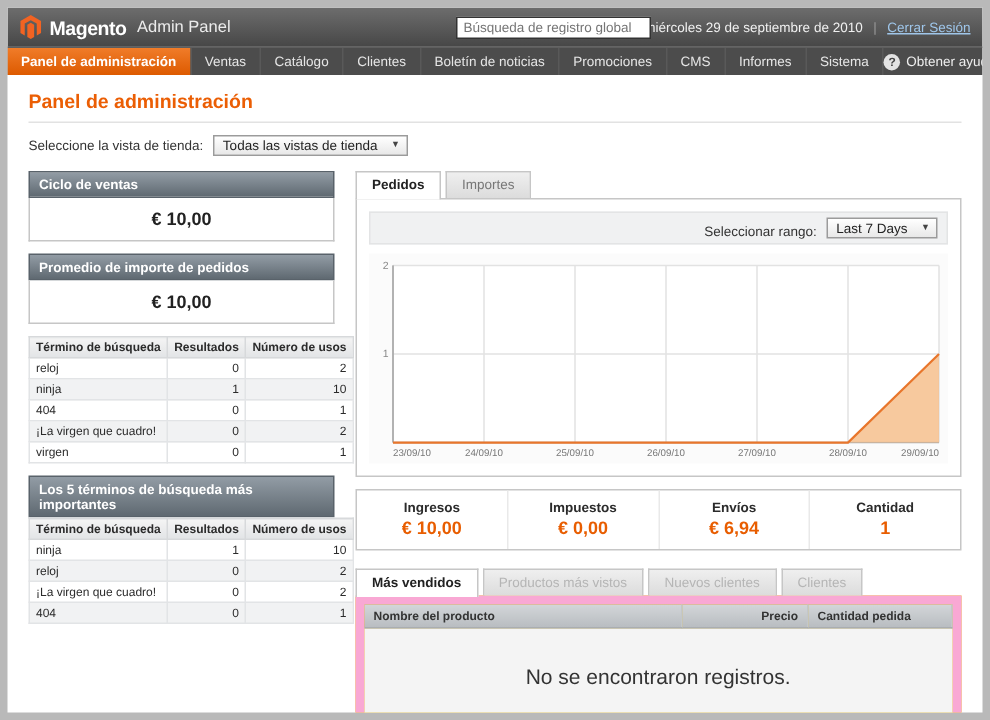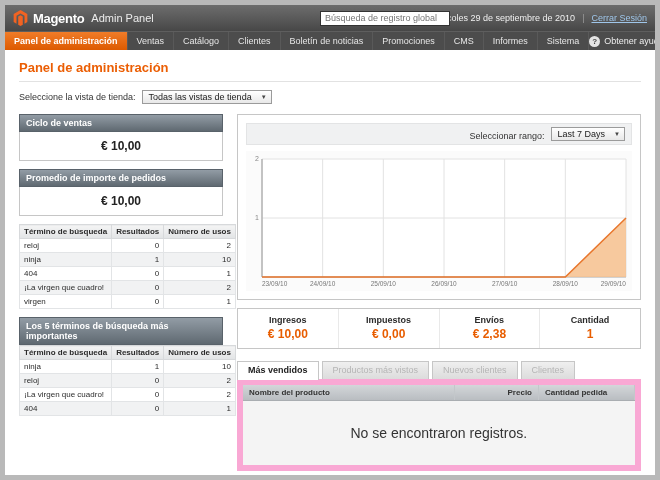--- a/index.html
+++ b/index.html
@@ -5,21 +5,21 @@
   *{margin:0;padding:0;box-sizing:border-box;}
   html,body{width:660px;height:480px;overflow:hidden;}
   body{background:#b9b9b9;font-family:"Liberation Sans",sans-serif;position:relative;}
   .frame{position:absolute;left:5px;top:5px;width:650px;height:470px;background:#fff;overflow:hidden;}
 
   
   .topbar{height:26px;background:linear-gradient(#6d6d6d,#474747);display:flex;align-items:center;padding:0 8px;position:relative;}
   .logo{display:flex;align-items:center;gap:5px;cursor:pointer;}
   .logo-name{color:#fff;font-weight:bold;font-size:13px;letter-spacing:-0.3px;}
   .logo-sub{color:#ececec;font-size:11px;margin-left:2px;}
-  .global-search{position:absolute;left:315px;width:130px;height:15px;font-size:9px;border:1px solid #333;padding:1px 4px;color:#666;background:#fff;font-family:"Liberation Sans",sans-serif;}
+  .global-search{position:absolute;left:299px;width:130px;height:15px;font-size:9px;border:1px solid #333;padding:1px 4px;color:#666;background:#fff;font-family:"Liberation Sans",sans-serif;}
   .user-info{margin-left:auto;display:flex;gap:7px;font-size:9px;color:#cfcfcf;align-items:center;}
   .user-info .date{color:#f0f0f0;}
   .user-info .sep{color:#9a9a9a;}
   .logout{color:#9fc6ea;text-decoration:underline;cursor:pointer;}
 
   
   .navbar{height:19px;background:#4c4c4c;display:flex;align-items:stretch;font-size:9px;border-top:1px solid #5e5e5e;}
   .nav-item{color:#e6e6e6;padding:0 9px;display:flex;align-items:center;border-right:1px solid #595959;cursor:pointer;white-space:nowrap;}
   .nav-item.active{background:linear-gradient(#f07c29,#dd5a00);color:#fff;font-weight:bold;}
   .nav-help{margin-left:auto;display:flex;align-items:center;gap:4px;color:#eee;padding-right:8px;cursor:pointer;white-space:nowrap;}
@@ -210,20 +210,24 @@
               </tr>
 
             </tbody>
           </table>
         </div>
 
       </div>
 
       <div class="col-right">
 
+        <div class="tabs">
+          <a class="tab active">Pedidos</a>
+          <a class="tab">Importes</a>
+        </div>
 
         <div class="panel-box">
           <div class="range-bar">
             <span>Seleccionar rango:</span>
             <span class="sel">
               <span>Last 7 Days</span>
               <span class="arrow">▼</span>
             </span>
           </div>
           <div class="chart-wrap">
@@ -259,21 +263,21 @@
           <div class="stat">
             <div class="stat-label">Ingresos</div>
             <div class="stat-value">€ 10,00</div>
           </div>
           <div class="stat">
             <div class="stat-label">Impuestos</div>
             <div class="stat-value">€ 0,00</div>
           </div>
           <div class="stat">
             <div class="stat-label">Envíos</div>
-            <div class="stat-value">€ 2,38</div>
+            <div class="stat-value">€ 6,94</div>
           </div>
           <div class="stat">
             <div class="stat-label">Cantidad</div>
             <div class="stat-value">1</div>
           </div>
         </div>
 
         <div class="tabs tabs2">
           <a class="tab active">Más vendidos</a>
           <a class="tab disabled">Productos más vistos</a>

